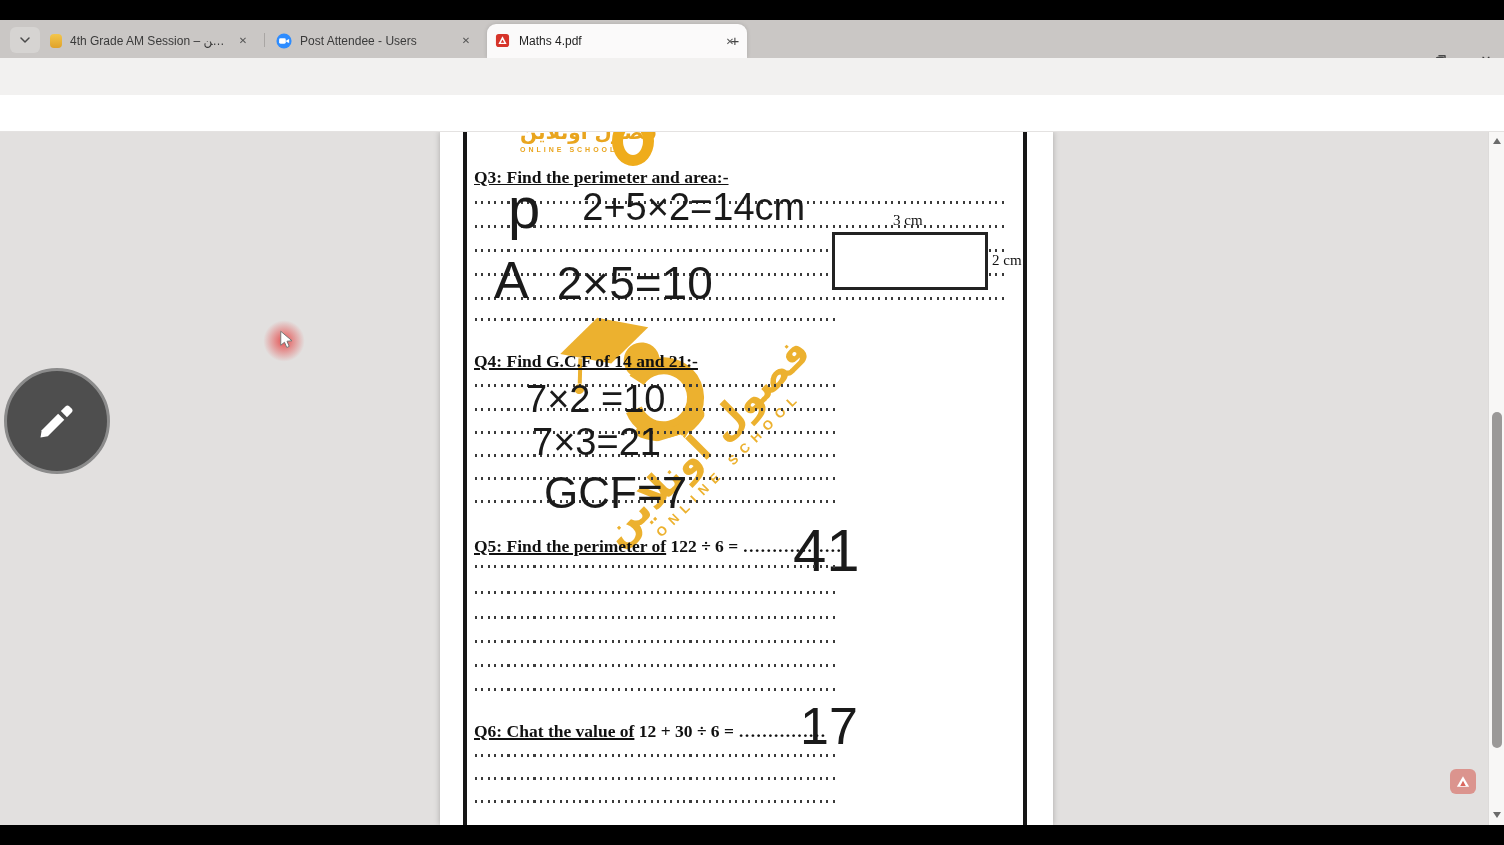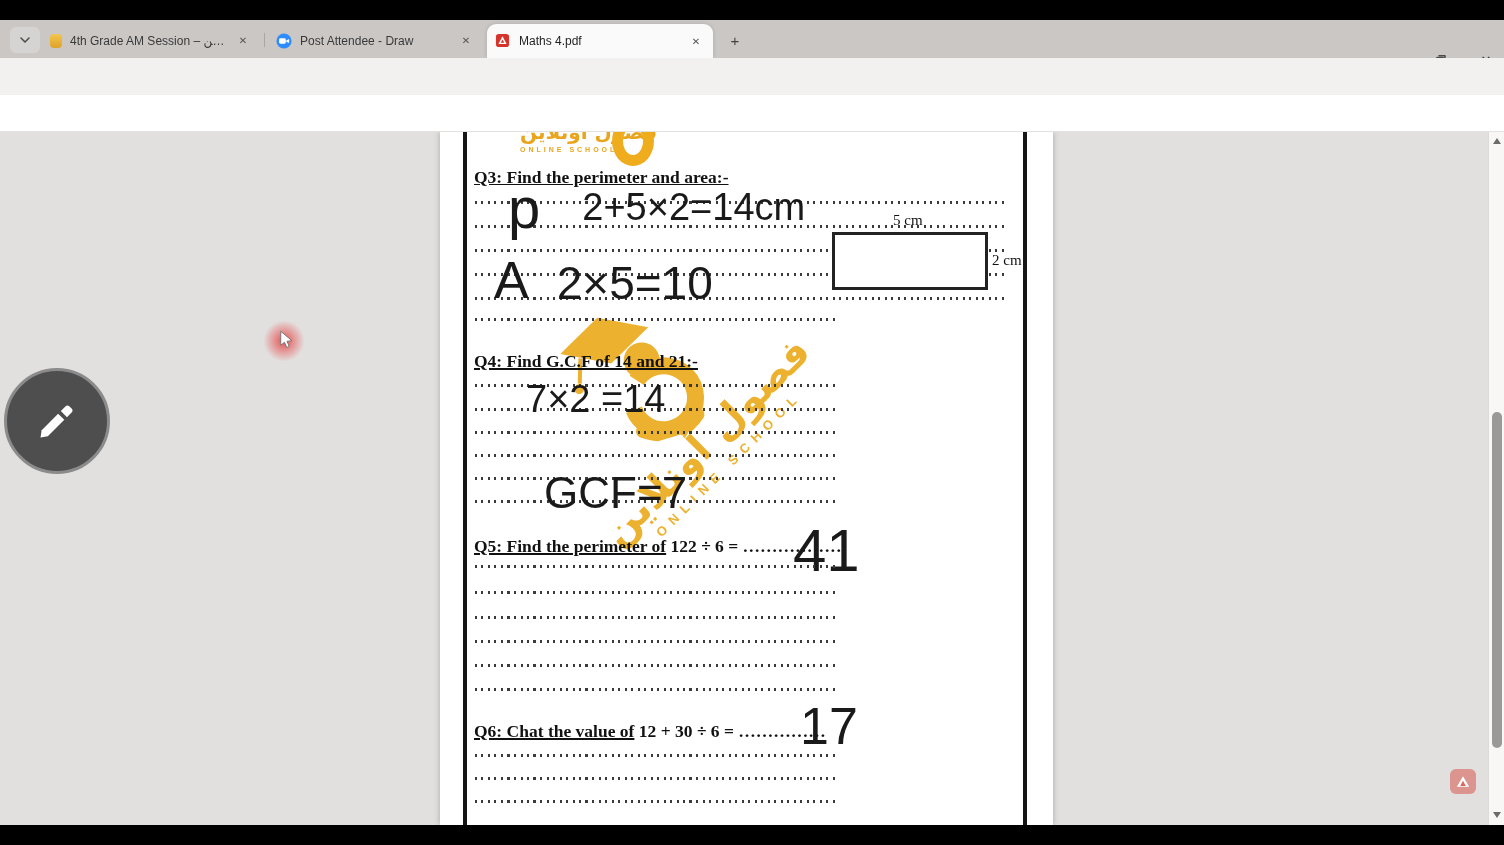--- a/index.html
+++ b/index.html
@@ -110,25 +110,25 @@
   <div class="tab-divider abs" style="left:264px;"></div>
 
   <div class="tab abs flex" style="left:268px;width:215px;">
     <span class="favicon">
       <svg width="16" height="16" viewBox="0 0 18 18">
           <circle cx="9" cy="9" r="8.5" fill="#2D8CFF"></circle>
           <rect x="3.5" y="6" width="7.5" height="6" rx="1.6" fill="#fff"></rect>
           <polygon points="11.5,8.4 14.8,6.8 14.8,11.2 11.5,9.8" fill="#fff"></polygon>
         </svg>
     </span>
-    <span class="title">Post Attendee - Draw</span>
+    <span class="title">Post Attendee - Users</span>
     <span class="tab-close flex">✕</span>
   </div>
 
-  <div class="tab active abs flex" style="left:487px;width:226px;">
+  <div class="tab active abs flex" style="left:487px;width:260px;">
     <span class="favicon">
       <svg width="15" height="15" viewBox="0 0 16 16">
           <rect x="1" y="1" width="14" height="14" rx="3" fill="#D6342A"></rect>
           <polygon points="8,3.5 12.4,11.6 3.6,11.6" fill="#fff"></polygon>
           <polygon points="8,7 9.9,10.4 6.1,10.4" fill="#D6342A"></polygon>
         </svg>
     </span>
     <span class="title">Maths 4.pdf</span>
     <span class="tab-close flex">✕</span>
   </div>
@@ -366,37 +366,38 @@
   <div class="dl abs" style="left:475px;top:141px;width:533px;"></div>
   <div class="dl abs" style="left:475px;top:165px;width:533px;"></div>
   <div class="dl abs" style="left:475px;top:186px;width:360px;"></div>
 
   <div class="abs ann flex" style="left:508px;top:42px;">
     <span style="font-size:58px;">p</span>
     <span style="font-size:38px;margin-left:42px;">2+5×2=14cm</span>
   </div>
 
   <div id="rect-shape" class="abs"></div>
-  <span class="abs serif-sm" style="left:893px;top:80px;">5 cm</span>
+  <span class="abs serif-sm" style="left:893px;top:80px;">3 cm</span>
   <span class="abs serif-sm" style="left:992px;top:120px;">2 cm</span>
 
   <div class="abs ann flex" style="left:494px;top:118px;">
     <span style="font-size:52px;">A</span>
     <span style="font-size:46px;margin-left:28px;margin-top:6px;">2×5=10</span>
   </div>
 
   <div class="abs qhead u" style="left:474px;top:219px;">Q4: Find G.C.F of 14 and 21:-</div>
   <div class="dl abs" style="left:475px;top:252px;width:360px;"></div>
   <div class="dl abs" style="left:475px;top:276px;width:360px;"></div>
   <div class="dl abs" style="left:475px;top:299px;width:360px;"></div>
   <div class="dl abs" style="left:475px;top:322px;width:360px;"></div>
   <div class="dl abs" style="left:475px;top:345px;width:360px;"></div>
   <div class="dl abs" style="left:475px;top:368px;width:360px;"></div>
 
-  <span class="abs ann" style="left:526px;top:246px;font-size:38px;">7×2 =14</span>
+  <span class="abs ann" style="left:526px;top:246px;font-size:38px;">7×2 =10</span>
+  <span class="abs ann" style="left:532px;top:289px;font-size:38px;">7×3=21</span>
   <span class="abs ann" style="left:544px;top:336px;font-size:44px;">GCF=7</span>
 
   <div class="abs qhead" style="left:474px;top:404px;">
     <span class="u">Q5: Find the perimeter of</span><span> 122 ÷ 6 = </span><span>………………</span>
   </div>
   <span class="abs ann" style="left:793px;top:384px;font-size:60px;">41</span>
   <div class="dl abs" style="left:475px;top:433px;width:360px;"></div>
   <div class="dl abs" style="left:475px;top:459px;width:360px;"></div>
   <div class="dl abs" style="left:475px;top:484px;width:360px;"></div>
   <div class="dl abs" style="left:475px;top:508px;width:360px;"></div>

